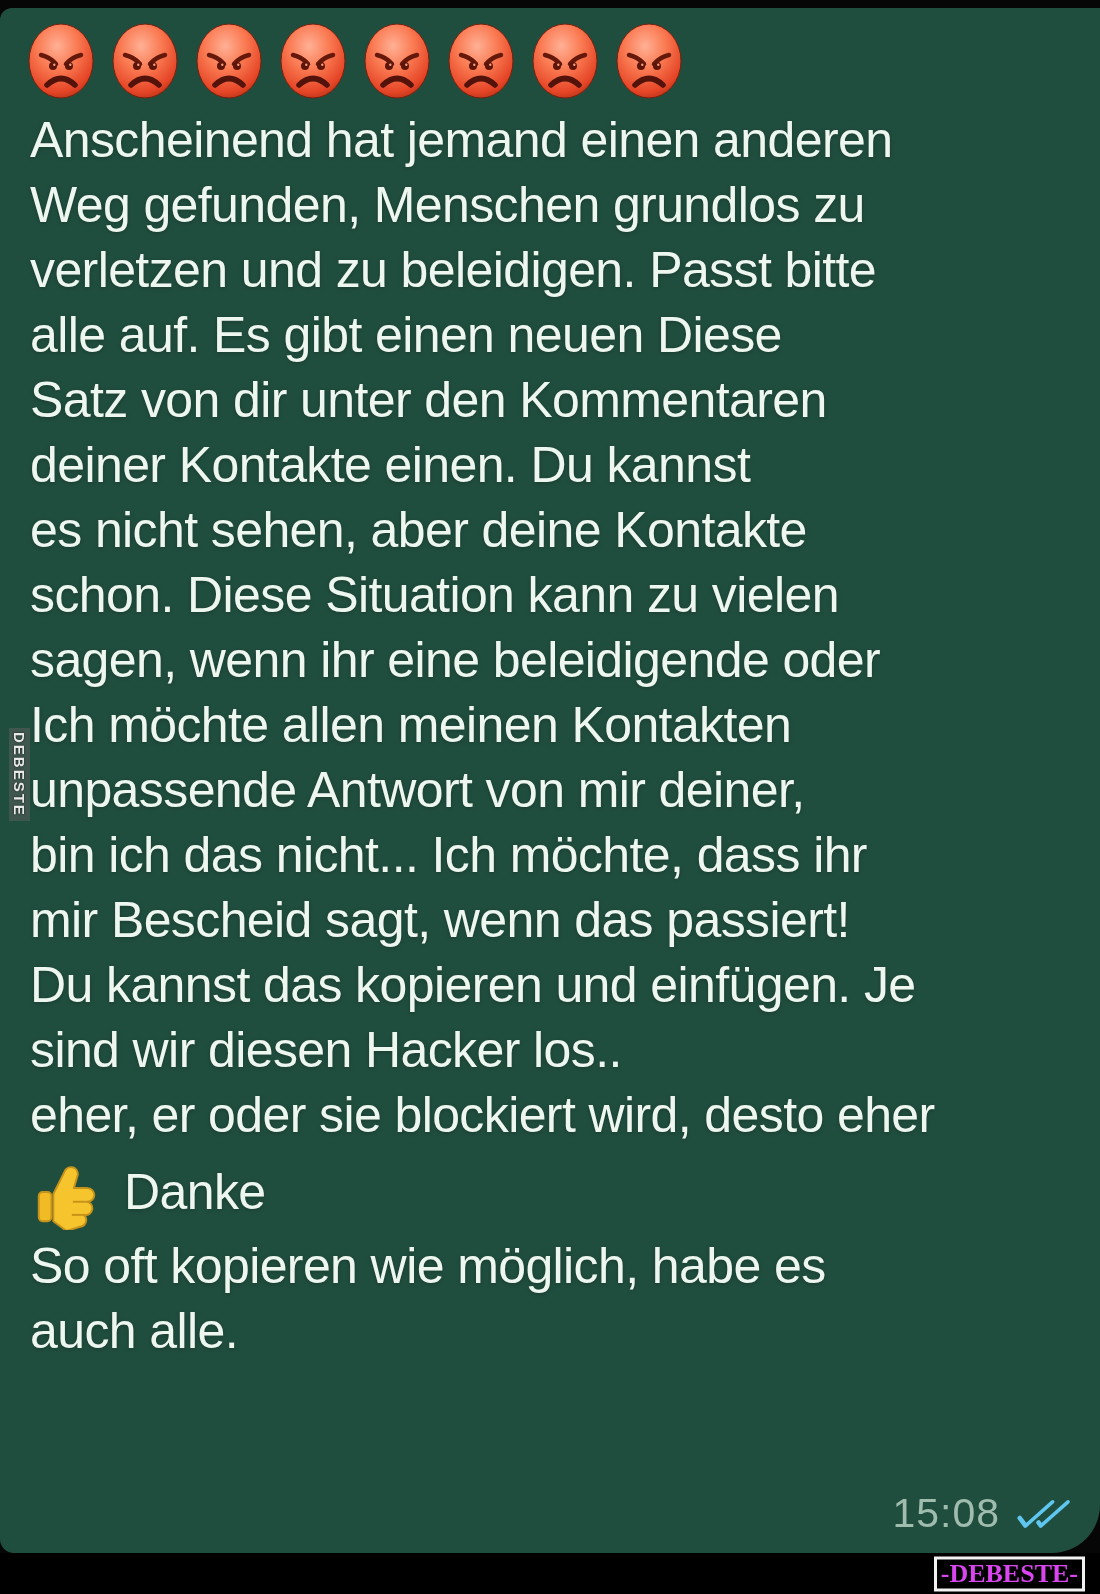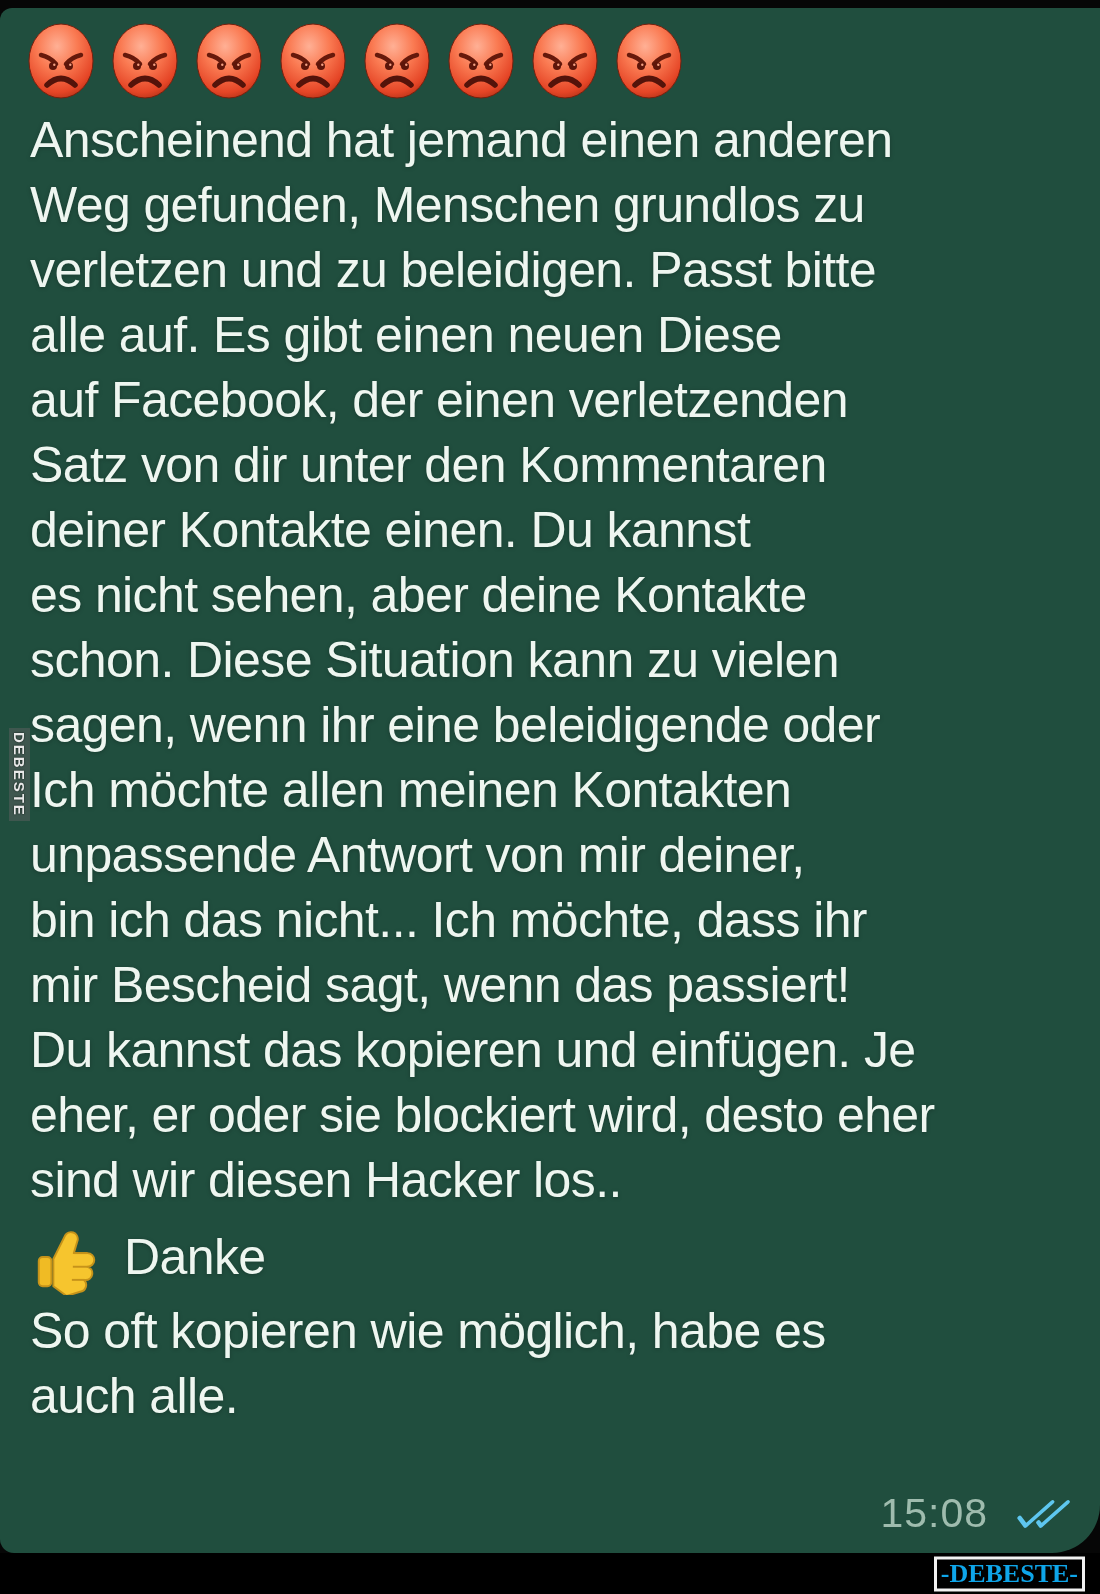--- a/index.html
+++ b/index.html
@@ -53,21 +53,21 @@
     height: 84px;
     margin: 2px 0 0 0;
   }
   .thanks-row .msg-line { height: 84px; line-height: 84px; text-align: right; }
   .meta {
     position: absolute;
     right: 28px;
     bottom: 16px;
     display: flex;
     align-items: center;
-    gap: 26px;
+    gap: 14px;
   }
   .time {
     font-size: 41px;
     color: #9fbcae;
     letter-spacing: 1px;
   }
   .side-watermark {
     position: absolute;
     top: 728px;
     left: 30px;
@@ -88,21 +88,21 @@
     width: 1100px;
     height: 41px;
     background: #000000;
   }
   .debeste-logo {
     position: absolute;
     right: 15px;
     top: 50%;
     transform: translateY(-50%);
     border: 3px solid #f2f2f2;
-    color: #0ea5e9;
+    color: #d946ef;
     background: #000;
     font-family: "Liberation Serif", serif;
     font-weight: bold;
     font-size: 26px;
     line-height: 26px;
     padding: 1px 4px 2px 4px;
     letter-spacing: 0px;
   }
 </style>
 </head>
@@ -257,33 +257,32 @@
         <circle cx="44.3" cy="46.8" r="1.2" fill="#f4a183"></circle>
         <path d="M21 67 Q35 54 49 67" stroke="#54130a" stroke-width="5.5" fill="none" stroke-linecap="round"></path>
       </svg>
       </div>
 
     <div>
       <div class="msg-line">Anscheinend hat jemand einen anderen</div>
       <div class="msg-line">Weg gefunden, Menschen grundlos zu</div>
       <div class="msg-line">verletzen und zu beleidigen. Passt bitte</div>
       <div class="msg-line">alle auf. Es gibt einen neuen Diese</div>
-      <div class="msg-line">auf Facebook, der einen verletzenden</div>
       <div class="msg-line">Satz von dir unter den Kommentaren</div>
       <div class="msg-line">deiner Kontakte einen. Du kannst</div>
       <div class="msg-line">es nicht sehen, aber deine Kontakte</div>
       <div class="msg-line">schon. Diese Situation kann zu vielen</div>
       <div class="msg-line">sagen, wenn ihr eine beleidigende oder</div>
       <div class="msg-line">Ich möchte allen meinen Kontakten</div>
       <div class="msg-line">unpassende Antwort von mir deiner,</div>
       <div class="msg-line">bin ich das nicht... Ich möchte, dass ihr</div>
       <div class="msg-line">mir Bescheid sagt, wenn das passiert!</div>
       <div class="msg-line">Du kannst das kopieren und einfügen. Je</div>
+      <div class="msg-line">sind wir diesen Hacker los..</div>
       <div class="msg-line">eher, er oder sie blockiert wird, desto eher</div>
-      <div class="msg-line">sind wir diesen Hacker los..</div>
 
       <div class="thanks-row">
         <svg width="74" height="76" viewBox="0 0 76 76">
           <g stroke="#c6931a" stroke-width="2" stroke-linejoin="round">
             <rect x="9" y="38" width="13" height="30" rx="4" fill="#f0bb24"></rect>
             <path d="M24 68 V40 L36 16 a7 7 0 0 1 13 4.5 L45 34 h14 a7 7 0 0 1 0 14 l0 0 a7 7 0 0 1 -2 13.7 l-1.5 0 a7 7 0 0 1 -4 12 l-14 4.3 Z" fill="#f6c52e"></path>
             <path d="M45 34 h14" fill="none"></path>
             <path d="M44 48 h15" fill="none"></path>
             <path d="M43 61.5 h13" fill="none"></path>
           </g>

